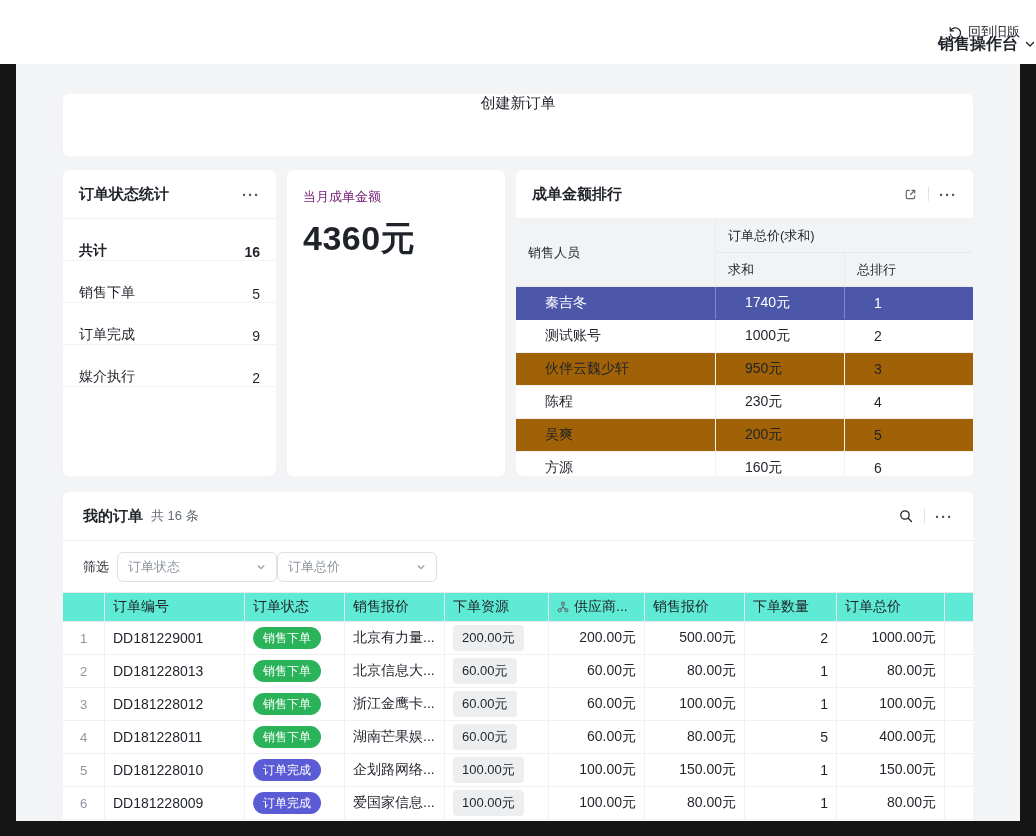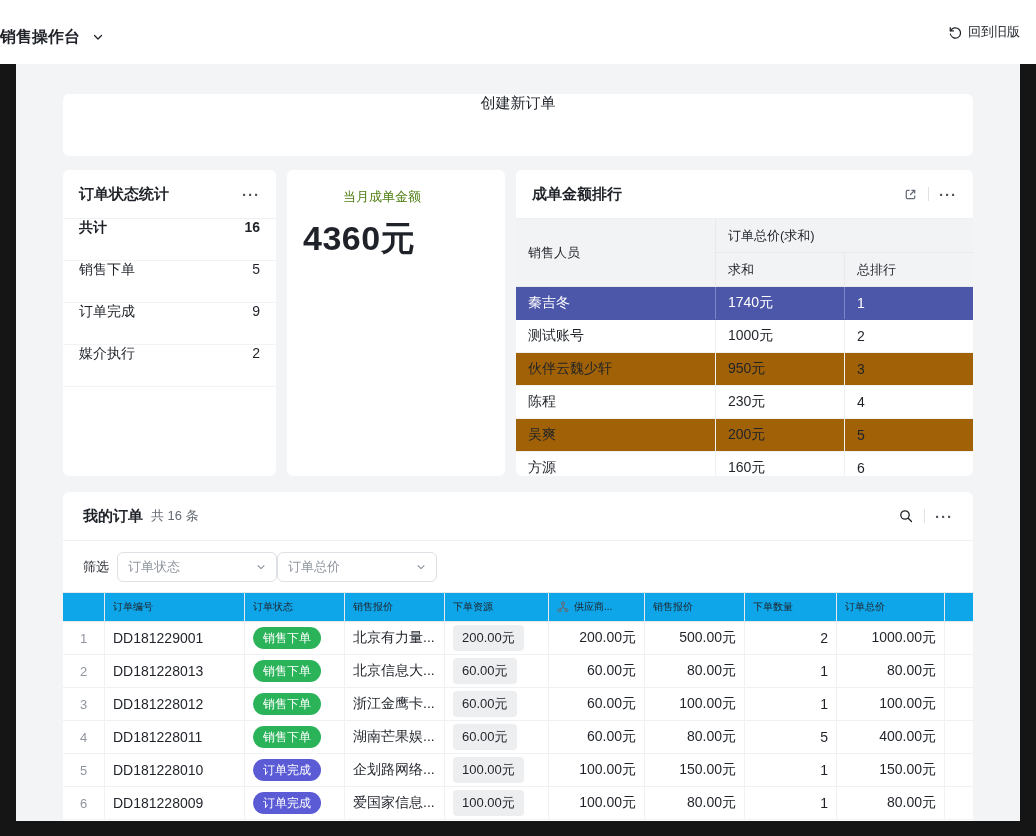--- a/index.html
+++ b/index.html
@@ -6,65 +6,65 @@
   html,body { width:1036px; height:836px; }
   body {
     background:#151515;
     font-family:"Liberation Sans","DejaVu Sans",sans-serif;
     color:#1f2329;
     position:relative;
     overflow:hidden;
   }
   
   .topbar { position:absolute; top:0; left:0; width:1036px; height:64px; background:#fff; z-index:2; }
-  .title-wrap { position:absolute; left:0; right:0; top:5px; height:64px; display:flex; align-items:center; justify-content:flex-start; gap:12px; cursor:pointer; }
+  .title-wrap { position:absolute; left:0; right:0; top:12px; height:64px; display:flex; align-items:center; justify-content:flex-end; gap:6px; cursor:pointer; }
   .title-text { font-size:16px; font-weight:600; }
   .back-link { position:absolute; right:16px; top:0; height:64px; display:flex; align-items:center; gap:5px; font-size:13px; cursor:pointer; }
   
   .main { position:absolute; top:64px; left:16px; width:1004px; height:757px; background:#f3f4f6; overflow:hidden; }
   .card { position:absolute; background:#fff; border-radius:6px; overflow:hidden; }
   .create-card { left:47px; top:30px; width:910px; height:62px; display:flex; justify-content:center; font-size:15px; font-weight:500; cursor:pointer; }
   .status-card  { left:47px;  top:106px; width:213px; height:306px; }
   .amount-card  { left:271px; top:106px; width:218px; height:306px; padding:18px 16px; }
   .ranking-card { left:500px; top:106px; width:457px; height:306px; }
   .orders-card  { left:47px;  top:428px; width:910px; height:600px; }
   .card-head { height:49px; display:flex; align-items:center; justify-content:space-between; padding:0 16px; border-bottom:1px solid #eff0f2; }
   .card-title { font-size:15px; font-weight:600; }
   .more-icon { font-size:15px; font-weight:700; color:#51565d; letter-spacing:1px; cursor:pointer; line-height:1; }
   .head-icons { display:flex; align-items:center; gap:10px; }
   .vdiv { width:1px; height:14px; background:#e0e2e6; }
   
-  .status-row { height:42px; display:flex; align-items:flex-start; justify-content:space-between; padding:0 16px; font-size:14px; border-bottom:1px solid #f2f3f5; cursor:pointer; }
+  .status-row { height:42px; display:flex; align-items:flex-end; justify-content:space-between; padding:0 16px; font-size:14px; border-bottom:1px solid #f2f3f5; cursor:pointer; }
   .status-row.total { font-weight:700; }
   
-  .amount-label { font-size:13px; color:#4d7c0f;margin-left:40px; }
+  .amount-label { font-size:13px; color:#701a75; }
   .amount-value { font-size:34px; font-weight:700; margin-top:10px; letter-spacing:.5px; }
   
   .rank-head { display:grid; grid-template-columns:200px 129px 128px; grid-template-rows:34px 34px; background:#f2f3f5; font-size:13px; }
   .rh { display:flex; align-items:center; padding:0 12px; border-bottom:1px solid #e7e9ec; border-right:1px solid #e7e9ec; }
   .rh-person { grid-row:1/3; grid-column:1; }
   .rh-group  { grid-column:2/4; grid-row:1; border-right:none; }
   .rh-sum    { grid-column:2; grid-row:2; }
   .rh-rank   { grid-column:3; grid-row:2; border-right:none; }
   .rank-row { display:grid; grid-template-columns:200px 129px 128px; height:33px; font-size:14px; border-bottom:1px solid #f0f1f3; cursor:pointer; }
-  .rc { display:flex; align-items:center; padding:0 12px; border-right:1px solid #f0f1f3; overflow:hidden; white-space:nowrap; }
+  .rc { display:flex; align-items:center; padding:0 29px; border-right:1px solid #f0f1f3; overflow:hidden; white-space:nowrap; }
   .rc:last-child { border-right:none; }
   .rank-row.alt { background:#a16207; }
   .rank-row.highlight { background:#4d57a9; color:#fff; border-bottom-color:#4d57a9; }
   .rank-row.highlight .rc { border-right-color:rgba(255,255,255,.28); }
   
   .orders-head { height:49px; display:flex; align-items:center; justify-content:space-between; padding:0 20px; border-bottom:1px solid #eff0f2; }
   .orders-title-wrap { display:flex; align-items:flex-start; gap:8px; }
   .orders-count { font-size:13px; color:#646a73; }
   .filter-row { height:51px; display:flex; align-items:center; padding:0 20px; }
   .filter-label { font-size:13px; margin-right:8px; }
   .select { width:160px; height:30px; border:1px solid #dde0e4; border-radius:6px; display:flex; align-items:center; justify-content:space-between; padding:0 10px; cursor:pointer; background:#fff; }
   .select .ph { font-size:13px; color:#8f959e; }
   .ot-head,.ot-row { display:grid; grid-template-columns:42px 140px 100px 100px 104px 96px 100px 92px 108px 28px; }
-  .ot-head { height:30px; background:#0ea5e9; border-top:1px solid #e7e9ec; border-bottom:1px solid #e7e9ec; font-size:10px; }
+  .ot-head { height:30px; background:#5eead4; border-top:1px solid #e7e9ec; border-bottom:1px solid #e7e9ec; font-size:14px; }
   .ot-head .oc { border-right-color:#e7e9ec; }
   .ot-row { height:33px; border-bottom:1px solid #f0f1f3; font-size:14px; cursor:pointer; background:#fff; }
   .oc { display:flex; align-items:center; padding:0 8px; border-right:1px solid #f0f1f3; overflow:hidden; white-space:nowrap; }
   .oc:last-child { border-right:none; }
   .oc.sup-head { gap:5px; }
   .rownum { justify-content:center; color:#8f959e; font-size:13px; }
   .num { justify-content:flex-end; }
   .pill { display:inline-flex; align-items:center; height:22px; padding:0 10px; border-radius:11px; color:#fff; font-size:12px; }
   .pill.green  { background:#2bb35a; }
   .pill.purple { background:#5a5bd5; }

